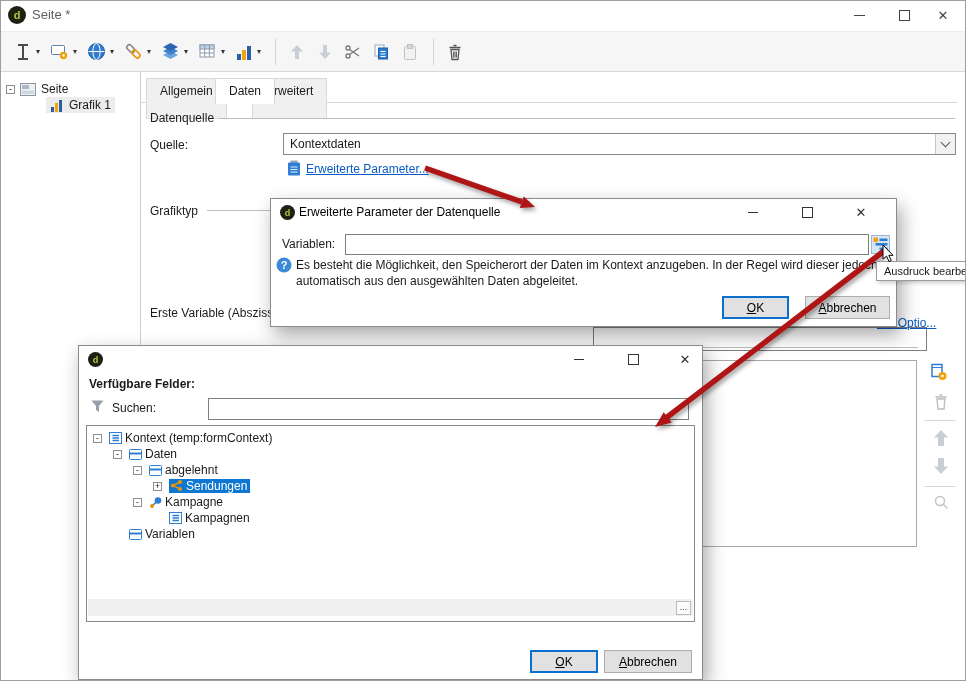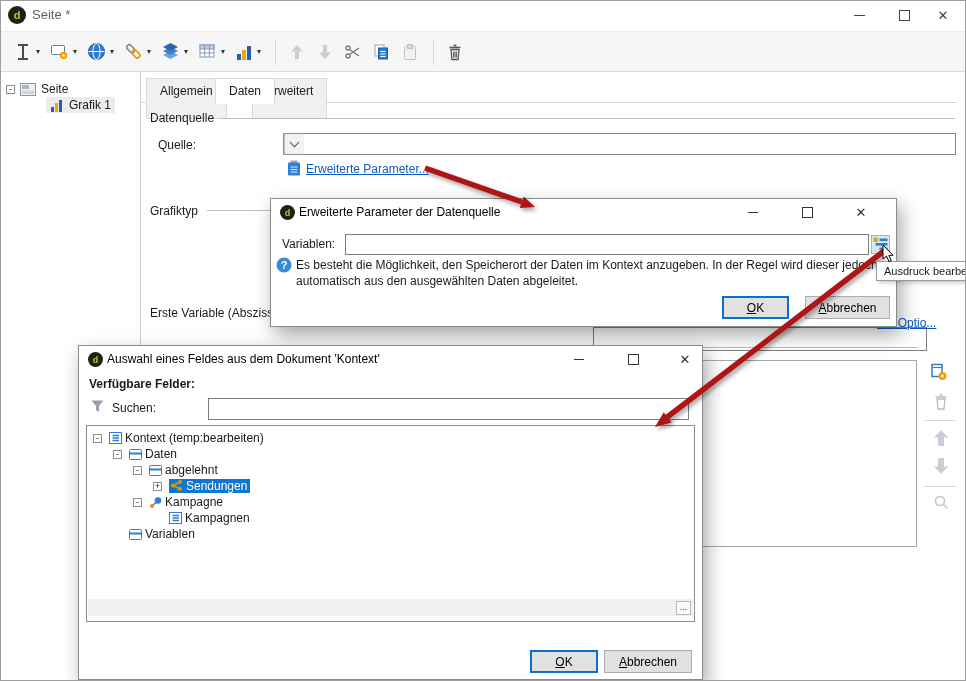--- a/index.html
+++ b/index.html
@@ -195,22 +195,23 @@
   </div>
 </div>
 
 <div class="tabline"></div>
 <div class="tab" style="left:146px">Allgemein</div>
 <div class="tab active" style="left:215px">Daten</div>
 <div class="tab" style="left:252px">Erweitert</div>
 
 <span class="grouplabel" style="left:150px;top:111px">Datenquelle</span>
 <div class="groupline" style="left:219px;top:118px;width:736px"></div>
-<span class="grouplabel" style="left:158px;top:138px">Quelle:</span>
+<span class="grouplabel" style="left:150px;top:138px">Quelle:</span>
 <div class="combobox" style="left:283px;top:133px;width:673px;height:22px">
+  <span class="val">Kontextdaten</span>
   <span class="ddbtn">
       <span class="chev"></span>
     </span>
 </div>
 <svg class="abs" style="left:287px;top:160px" width="14" height="16">
   <rect x="3.5" y="0.5" width="7" height="4" fill="#9aa7b5" stroke="#7d8causes0"></rect>
   <rect x="1" y="2.5" width="12" height="13" rx="1" fill="#2e7fd4"></rect>
   <path d="M3.5 7h7M3.5 9.5h7M3.5 12h7" stroke="#dce9f7" fill="none"></path>
 </svg>
 <span class="abs link" style="left:306px;top:162px">Erweiterte Parameter...</span>
@@ -289,21 +290,20 @@
   </div>
 </div>
 
 <div class="tooltip" style="left:876px;top:261px">Ausdruck bearbeiten</div>
 <svg class="abs" style="left:882px;top:245px;z-index:46" width="14" height="20">
   <polygon points="1,0 1,14 4.6,11.2 7,16.6 9.3,15.5 6.8,10.3 11,10.3" fill="#fff" stroke="#000"></polygon>
 </svg>
 
 <div class="dlg" style="left:78px;top:345px;width:623px;height:333px;z-index:20">
   <span class="appicon dicon" style="width:15px;height:15px;font-size:9px">d</span>
-  <span class="dtitle">Auswahl eines Feldes aus dem Dokument 'Kontext'</span>
   <span class="dctl" style="left:486px">
       <i style="display:block;width:10px;height:1px;background:#333"></i>
     </span>
   <span class="dctl" style="left:540px">
       <i style="display:block;width:9px;height:9px;border:1px solid #333"></i>
     </span>
   <span class="dctl" style="left:592px;font-size:13px">✕</span>
 
   <span class="abs" style="left:10px;top:31px;font-weight:bold">Verfügbare Felder:</span>
   <svg class="abs" style="left:12px;top:54px" width="13" height="13">
@@ -312,21 +312,21 @@
   <span class="abs" style="left:33px;top:55px">Suchen:</span>
   <input class="fld" style="left: 129px; top: 52px; width: 481px; height: 22px; padding: 0px 4px; font: inherit;" value="">
 
   <div class="treebox" style="left:7px;top:79px;width:609px;height:197px">
     <div class="trow" style="top:4px;padding-left:5px">
       <span class="exp">-</span>
       <svg class="ticon" width="13" height="12">
         <rect x="0.5" y="0.5" width="12" height="11" fill="#fff" stroke="#2e7fd4"></rect>
         <path d="M3.5 3.5h6.5M3.5 6h6.5M3.5 8.5h6.5" stroke="#2e7fd4" fill="none" stroke-width="1.4"></path>
       </svg>
-      <span>Kontext (temp:bearbeiten)</span>
+      <span>Kontext (temp:formContext)</span>
     </div>
     <div class="trow" style="top:20px;padding-left:25px">
       <span class="exp">-</span>
       <svg class="ticon" width="13" height="11">
         <rect x="0.5" y="0.5" width="12" height="10" rx="1" fill="#fff" stroke="#2e7fd4"></rect>
         <path d="M0.5 4.5h12" stroke="#2e7fd4" stroke-width="2" fill="none"></path>
       </svg>
       <span>Daten</span>
     </div>
     <div class="trow" style="top:36px;padding-left:45px">

